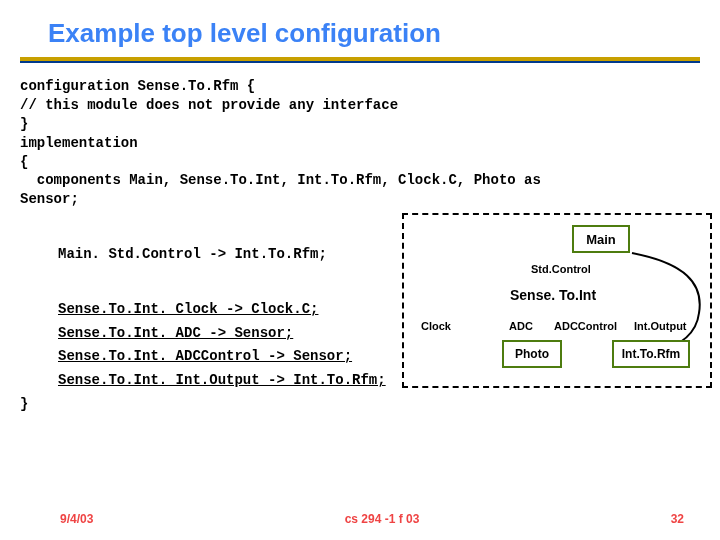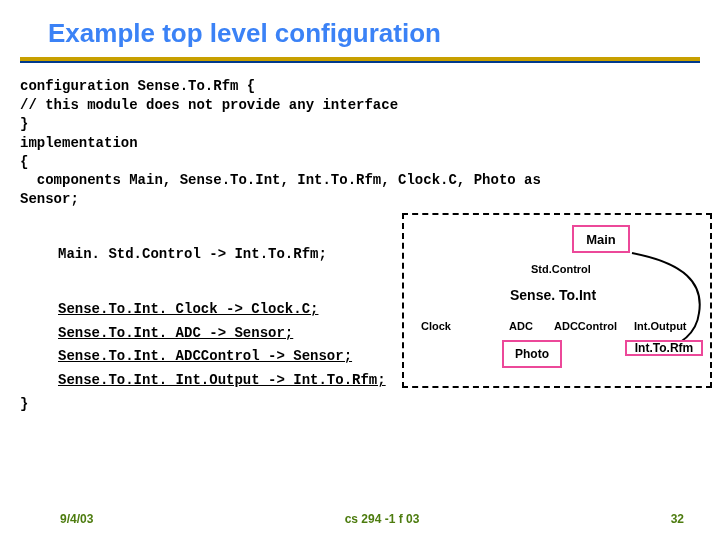--- a/index.html
+++ b/index.html
@@ -59,21 +59,21 @@
     width: 310px;
     height: 175px;
     border: 2px dashed #000;
     position: relative;
     margin-left: 4px;
     margin-top: -6px;
     box-sizing: border-box;
   }
   .box {
     position: absolute;
-    border: 2px solid #ec4899;
+    border: 2px solid #4d7c0f;
     background: #fff;
     font-size: 12px;
     font-weight: bold;
     text-align: center;
     display: flex;
     align-items: center;
     justify-content: center;
     box-sizing: border-box;
   }
   .main-box {
@@ -91,21 +91,21 @@
     font-size: 11px;
     font-weight: bold;
   }
   .stdcontrol { left: 127px; top: 48px; }
   .clock { left: 17px; top: 105px; }
   .adc { left: 105px; top: 105px; }
   .adccontrol { left: 150px; top: 105px; }
   .intoutput { left: 230px; top: 105px; }
   .clockc-box { left: 14px; top: 125px; width: 62px; height: 28px; }
   .photo-box { left: 98px; top: 125px; width: 60px; height: 28px; }
-  .inttorfm-box { left: 221px; top: 125px; width: 78px; height: 16px; }
+  .inttorfm-box { left: 208px; top: 125px; width: 78px; height: 28px; }
   .sensetoint-box-visual {
     position: absolute;
     left: 6px;
     top: 66px;
     width: 294px;
     height: 60px;
     box-sizing: border-box;
   }
   .curve {
     position: absolute;
@@ -120,21 +120,21 @@
     bottom: 14px;
     left: 0;
     width: 100%;
     display: flex;
     justify-content: space-between;
     align-items: center;
     padding: 0 36px 0 60px;
     box-sizing: border-box;
     font-size: 12px;
     font-weight: bold;
-    color: #4d7c0f;
+    color: #ef4444;
   }
   .footer .date { }
   .footer .center { }
   .footer .page { }
 </style>
 </head>
 <body>
 
 <div class="slide">
   <div class="title">Example top level configuration</div>

